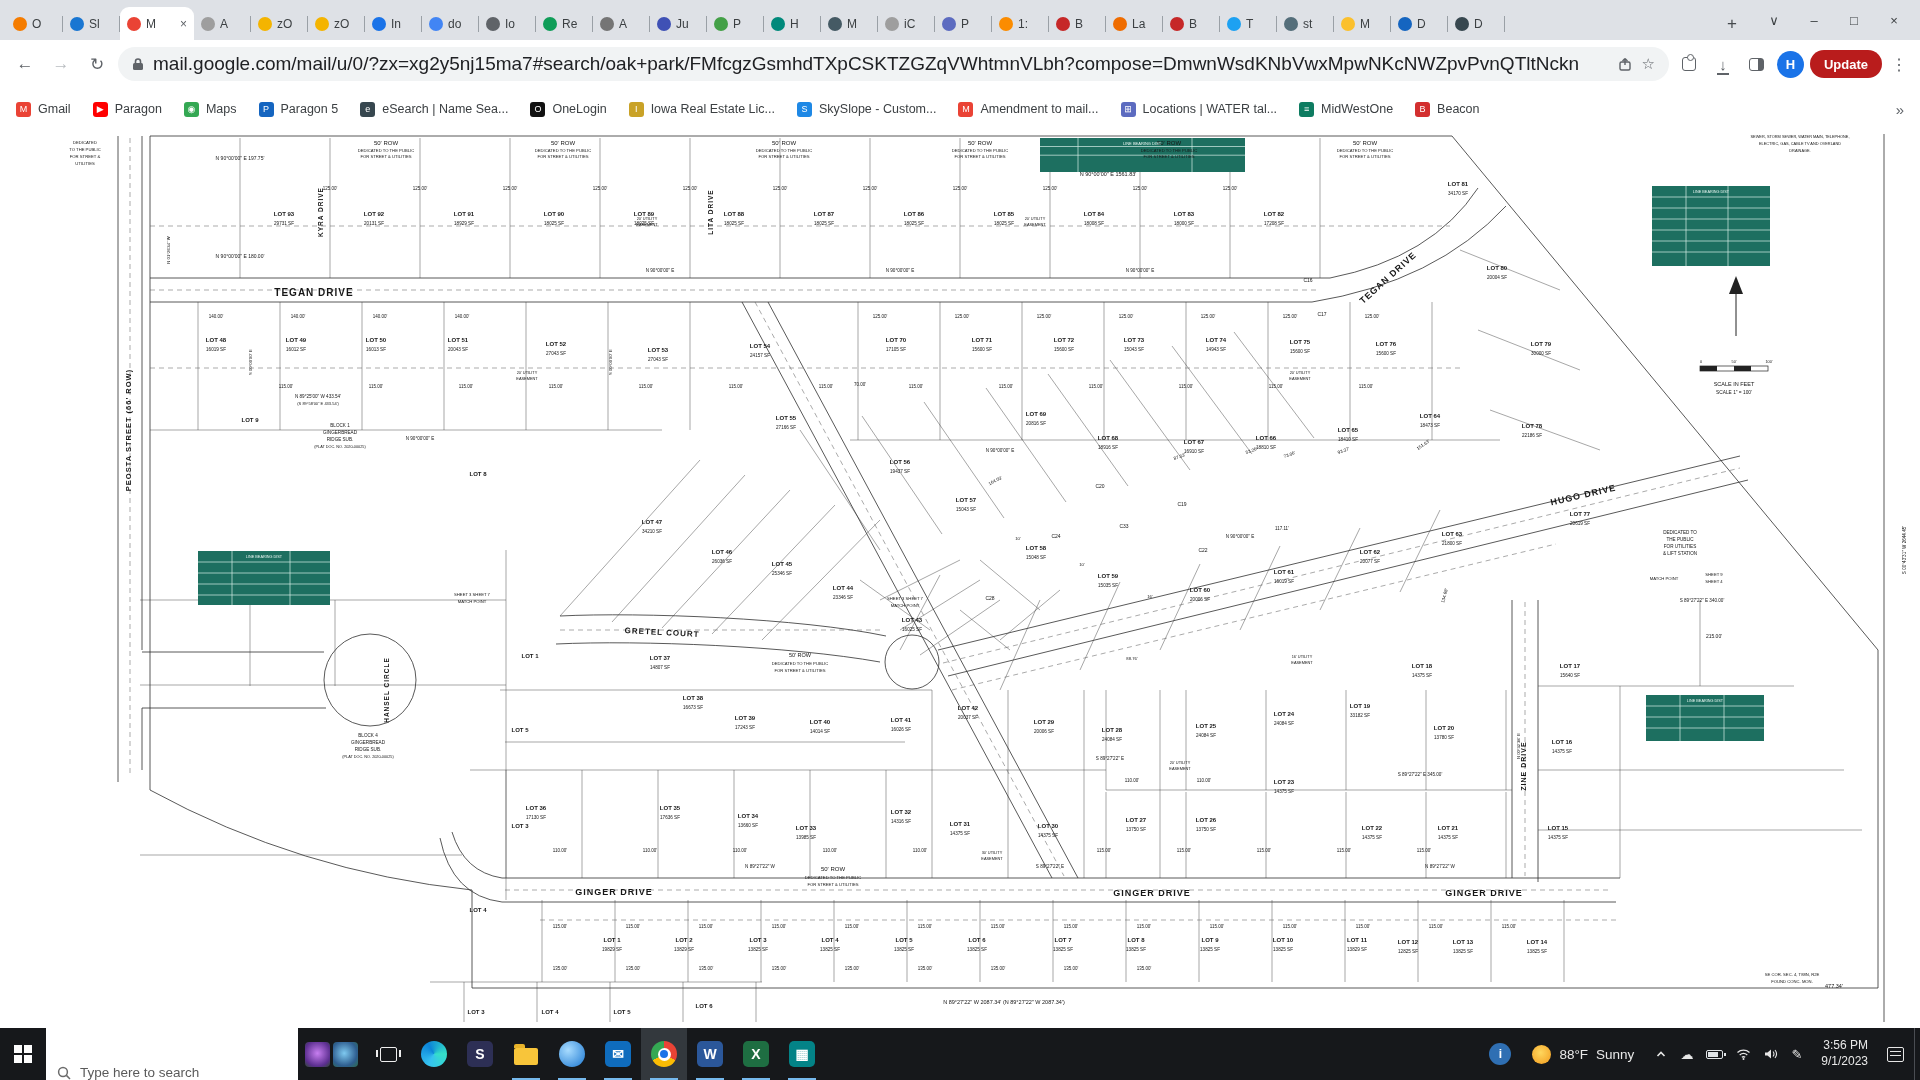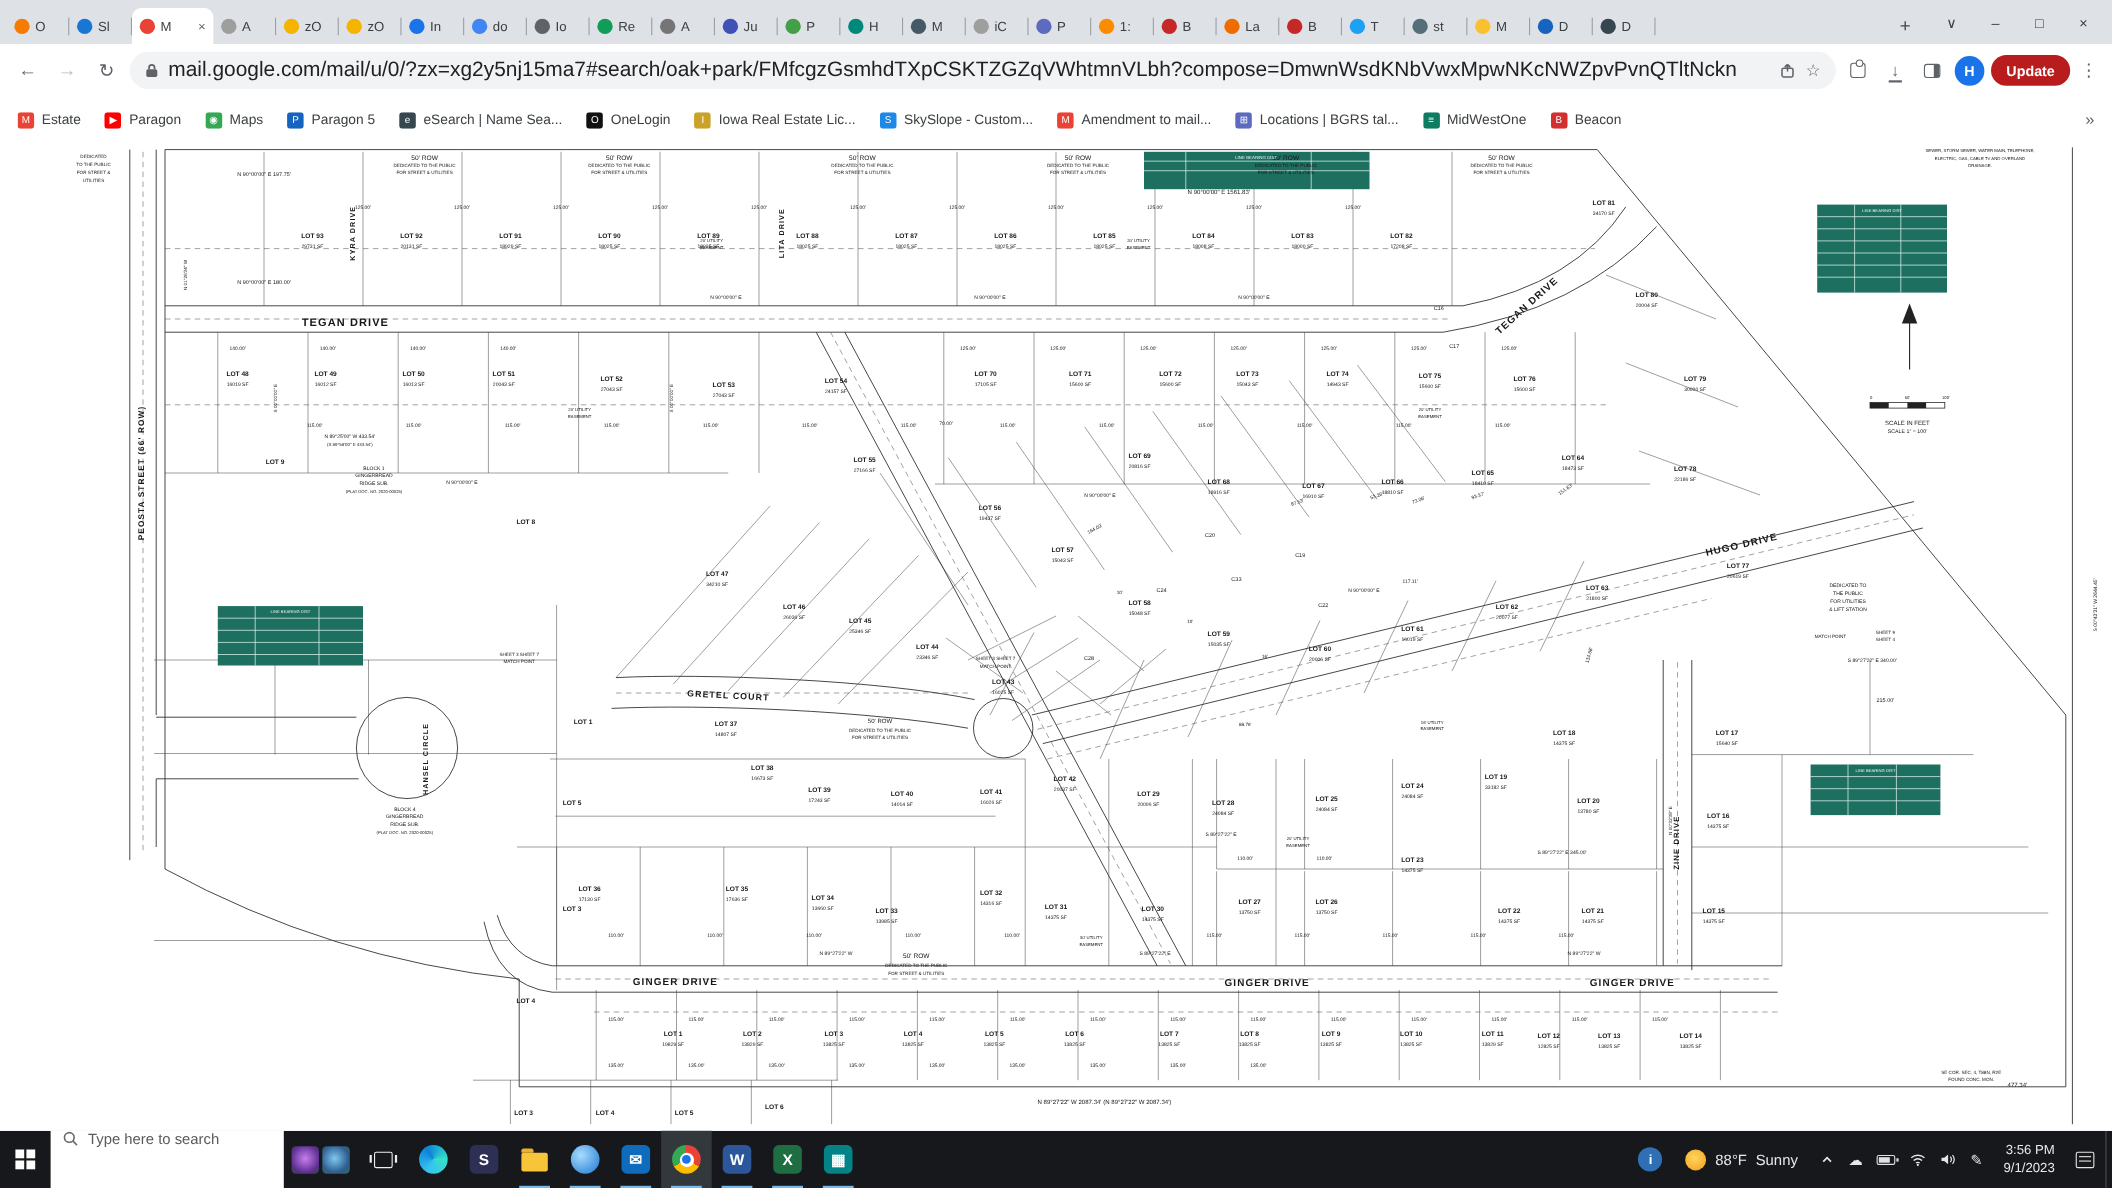--- a/index.html
+++ b/index.html
@@ -43,21 +43,21 @@
   .content{height:898px;background:#fff;position:relative;overflow:hidden}
   .content svg{position:absolute;left:0;top:0}
   #labels text{font-family:"Liberation Sans",sans-serif}
   
   .taskbar{height:52px;background:#16181b;display:flex;align-items:stretch;color:#e8e8e8}
   .tb{width:46px;display:flex;align-items:center;justify-content:center;position:relative;flex:none}
   .tb.open::after{content:'';position:absolute;bottom:0;left:9px;right:9px;height:2px;background:#76b9ed}
   .tb.activeapp{background:#33383d}
   .startlogo{display:grid;grid-template-columns:8px 8px;grid-template-rows:8px 8px;gap:1.5px}
   .startlogo i{background:#fdfdfd}
-  .searchbox{width:212px;background:#fff;display:flex;align-items:flex-start;gap:9px;padding:0 11px;color:#5a5a5a;font-size:13.5px;flex:none}
+  .searchbox{width:252px;background:#fff;display:flex;align-items:flex-end;gap:9px;padding:0 11px;color:#5a5a5a;font-size:13.5px;flex:none}
   .thumb{width:25px;height:25px;border-radius:4px;flex:none}
   .thumbwrap{display:flex;align-items:center;gap:3px;padding:0 7px}
   .taskview{width:17px;height:15px;border:1.7px solid #eee;border-radius:2px;position:relative}
   .taskview::before{content:'';position:absolute;left:-5px;top:2px;width:2px;height:7px;background:#eee}
   .taskview::after{content:'';position:absolute;right:-5px;top:2px;width:2px;height:7px;background:#eee}
   .icsq{width:26px;height:26px;border-radius:5px;display:flex;align-items:center;justify-content:center;color:#fff;font-size:14px;font-weight:700}
   .edgeorb{width:26px;height:26px;border-radius:50%;background:conic-gradient(from 210deg,#35c1f1,#0b84d8,#35e0c8,#35c1f1)}
   .bluorb{width:26px;height:26px;border-radius:50%;background:radial-gradient(circle at 35% 35%,#a8dcff,#1b77d1)}
   .folder{width:24px;height:17px;background:#f8c53a;border-radius:2px;position:relative;margin-top:4px}
   .folder::before{content:'';position:absolute;top:-4px;left:0;width:11px;height:4px;background:#e8b32a;border-radius:2px 2px 0 0}
@@ -230,21 +230,21 @@
       </div>
     <div class="avatar">H</div>
     <div class="update" id="updateBtn" style="background: #b91c1c;">Update</div>
     <div class="dots">⋮</div>
   </div>
 
   <div class="bookmarks">
     <div style="display:flex;gap:22px;align-items:center;min-width:0;overflow:hidden">
         <div class="bm">
           <span class="bmfav" style="background: rgb(234, 67, 53);">M</span>
-          <span>Estate</span>
+          <span>Gmail</span>
         </div>
         <div class="bm">
           <span class="bmfav" style="background: rgb(255, 0, 0);">▶</span>
           <span>Paragon</span>
         </div>
         <div class="bm">
           <span class="bmfav" style="background: rgb(52, 168, 83);">◉</span>
           <span>Maps</span>
         </div>
         <div class="bm">
@@ -266,21 +266,21 @@
         <div class="bm">
           <span class="bmfav" style="background: rgb(30, 136, 229);">S</span>
           <span>SkySlope - Custom...</span>
         </div>
         <div class="bm">
           <span class="bmfav" style="background: rgb(234, 67, 53);">M</span>
           <span>Amendment to mail...</span>
         </div>
         <div class="bm">
           <span class="bmfav" style="background: rgb(92, 107, 192);">⊞</span>
-          <span>Locations | BGRS tal...</span>
+          <span>Locations | WATER tal...</span>
         </div>
         <div class="bm">
           <span class="bmfav" style="background: rgb(14, 124, 97);">≡</span>
           <span>MidWestOne</span>
         </div>
         <div class="bm">
           <span class="bmfav" style="background: rgb(211, 47, 47);">B</span>
           <span>Beacon</span>
         </div>
       </div>

